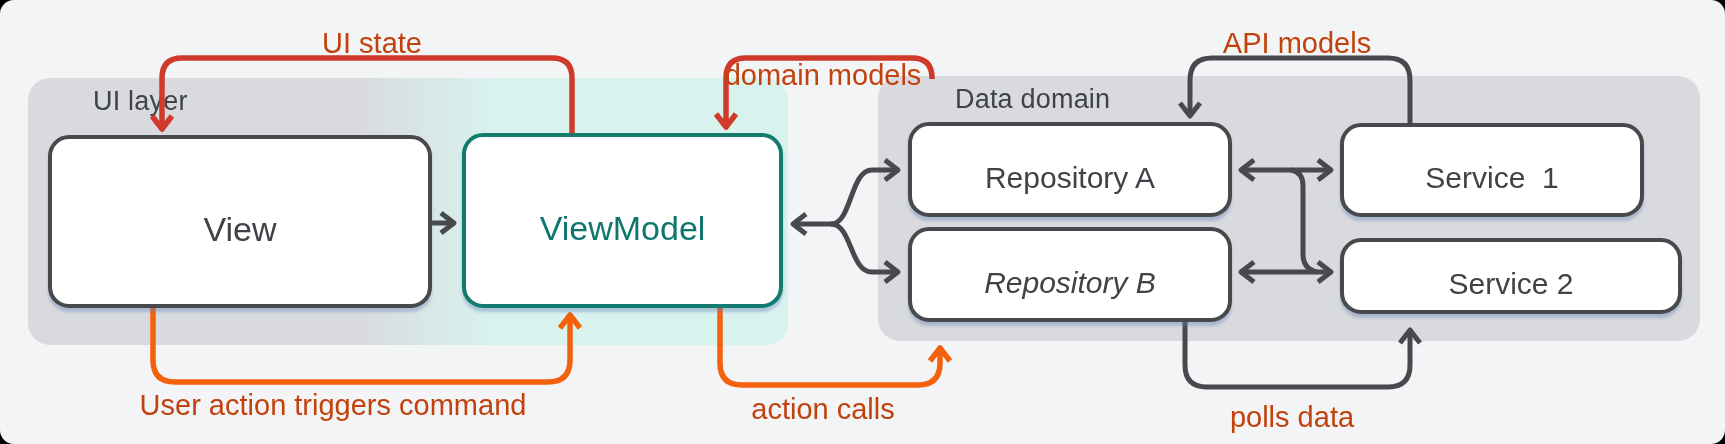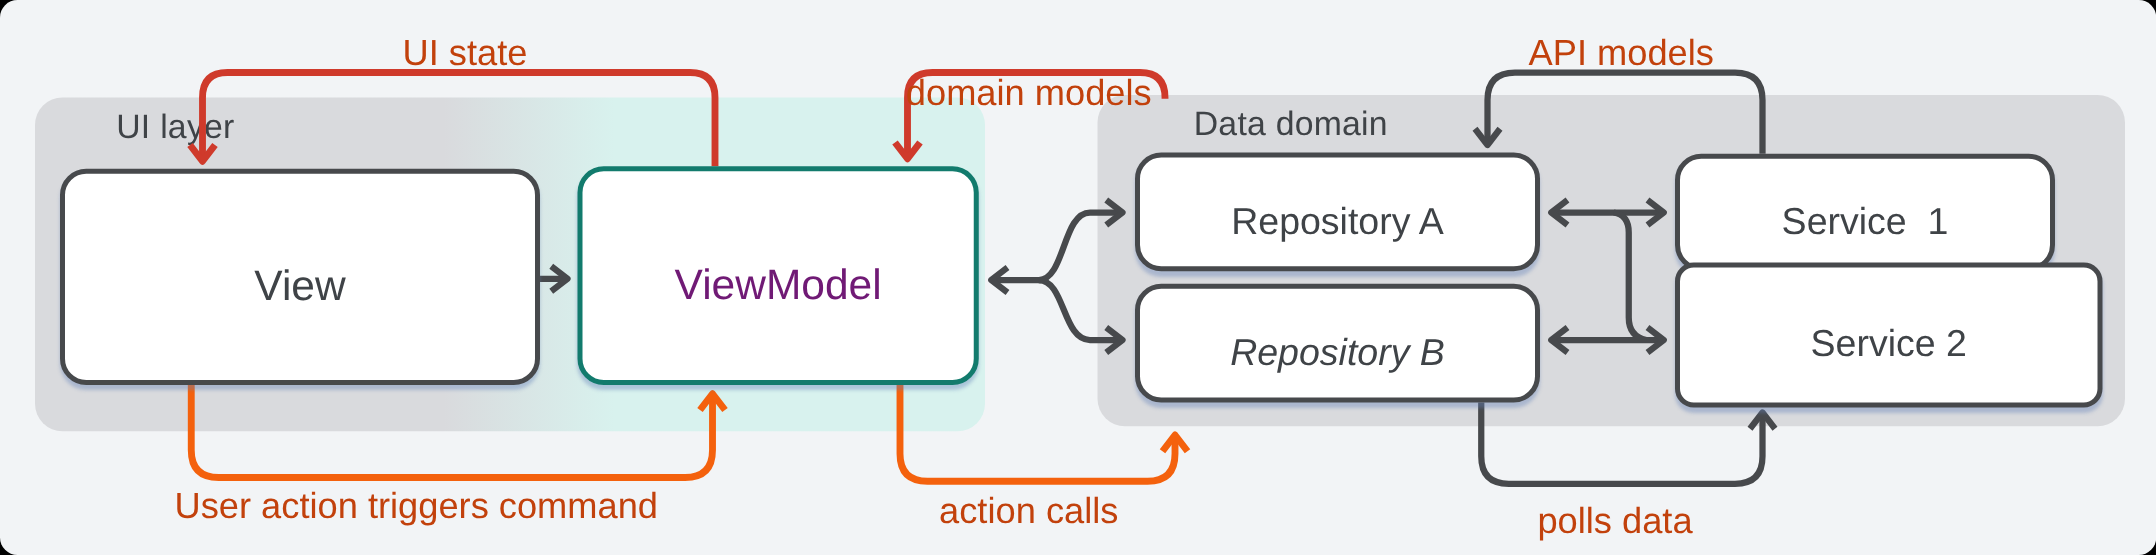--- a/index.html
+++ b/index.html
@@ -25,25 +25,25 @@
   .node{
     position:absolute;background:#fff;border:4px solid #47494c;border-radius:21px;
     display:flex;align-items:center;justify-content:center;
     box-shadow:0 4px 3px rgba(100,130,185,.40);
     box-sizing:border-box;
   }
   .node-label{font-size:30px;color:#3f4347;white-space:pre;margin-top:16px;}
   .node-view{left:48px;top:135px;width:384px;height:173px;}
   .node-viewmodel{left:462px;top:133px;width:321px;height:175px;border-color:#127b6d;}
   .node-view .node-label,.node-viewmodel .node-label{font-size:34px;}
-  .node-viewmodel .node-label{color:#701a75;}
+  .node-viewmodel .node-label{color:#0f766e;}
   .node-repo-a{left:908px;top:122px;width:324px;height:95px;}
   .node-repo-b{left:908px;top:227px;width:324px;height:95px;font-style:italic;}
   .node-service-1{left:1340px;top:123px;width:304px;height:94px;}
-  .node-service-2{left:1340px;top:210px;width:342px;height:116px;border-radius:15px;}
+  .node-service-2{left:1340px;top:238px;width:342px;height:76px;}
   .edge-label{
     position:absolute;font-size:29px;color:#c2410c;white-space:nowrap;
     transform:translateX(-50%);
     text-align:center;
   }
   svg.arrows{position:absolute;left:0;top:0;pointer-events:none;}
   svg.arrows path{fill:none;stroke-linejoin:round;stroke-linecap:butt;}
 </style>
 </head>
 <body>

